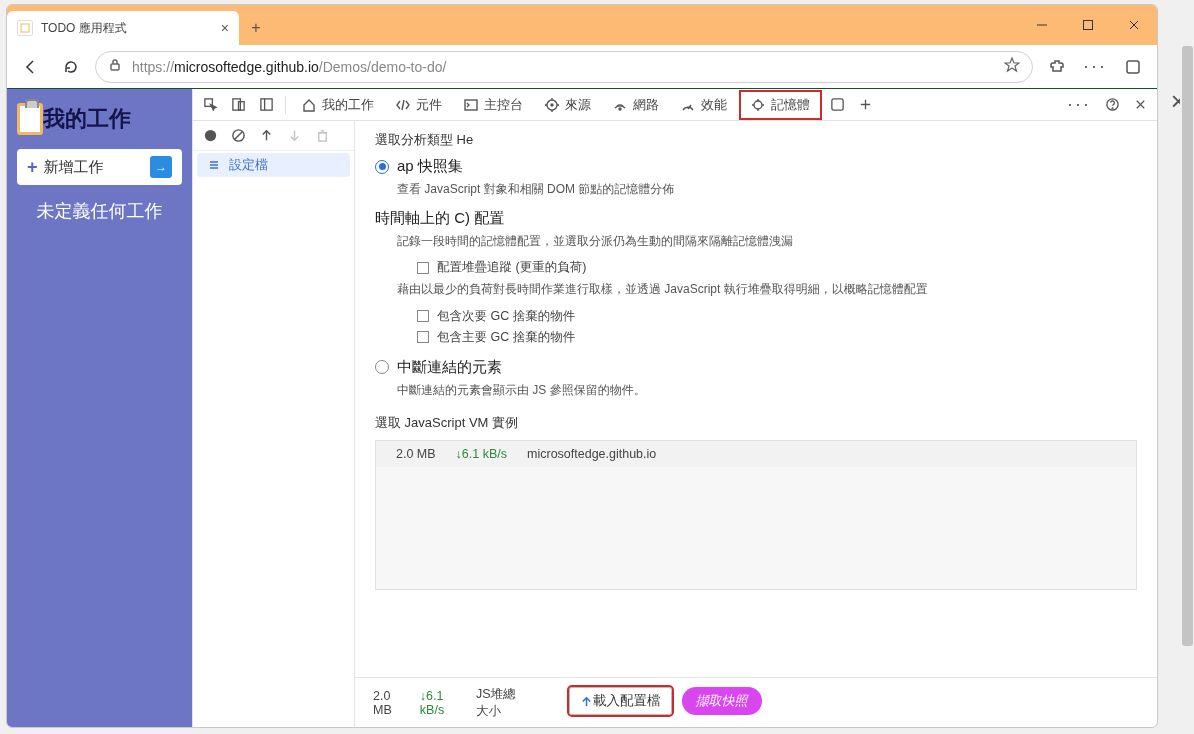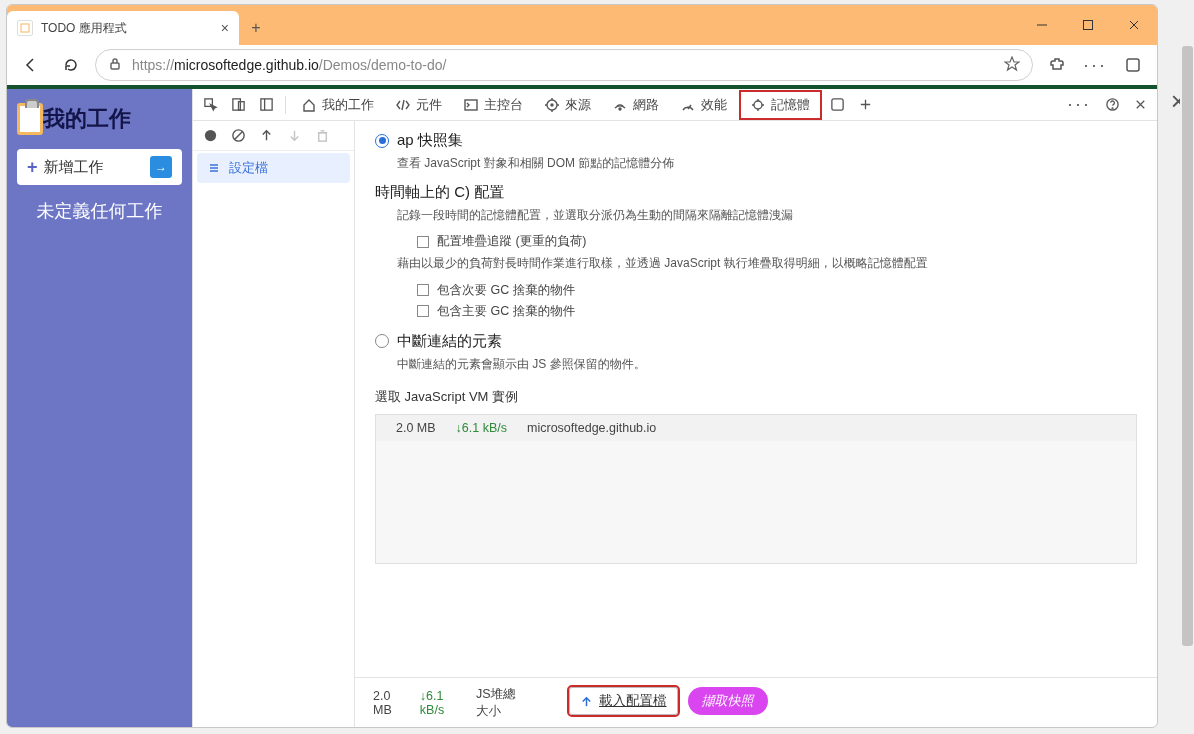--- a/index.html
+++ b/index.html
@@ -12,21 +12,21 @@
   .tab { width: 232px; margin-top: 6px; background: #fff; border-radius: 6px 6px 0 0; display: flex; align-items: center; padding: 0 10px; gap: 8px; font-size: 12px; color: #444; }
   .tab .favicon { width: 16px; height: 16px; background: #fff; border: 1px solid #ddd; border-radius: 2px; display:flex; align-items:center; justify-content:center; }
   .tab .favicon svg { width:10px; height:10px; }
   .tab .closex { margin-left: auto; color: #555; font-size: 14px; }
   .newtab { width: 34px; display:flex; align-items:center; justify-content:center; color:#555; font-size:16px; margin-top:6px;}
   .winbtns { margin-left:auto; display:flex; }
   .winbtn { width: 46px; display:flex; align-items:center; justify-content:center; color:#333; }
   .winbtn svg { width:12px; height:12px; stroke:#333; stroke-width:1; fill:none;}
 
   
-  .addrbar { height: 44px; display:flex; align-items:center; padding: 0 8px; gap: 8px; border-bottom: 4px solid #14532d;}
+  .addrbar { height: 44px; display:flex; align-items:center; padding: 0 8px; gap: 8px; border-bottom: 1px solid #14532d;}
   .navbtn { width:32px; height:32px; display:flex; align-items:center; justify-content:center; border-radius:4px; color:#333;}
   .navbtn svg { width:16px; height:16px; stroke:#333; fill:none; stroke-width:1.5;}
   .urlbox { flex:1; height:32px; border:1px solid #cfcfcf; border-radius:16px; display:flex; align-items:center; padding:0 12px; gap:10px; font-size:14px; color:#555;}
   .urlbox .lock svg { width:14px; height:14px; stroke:#666; fill:none; stroke-width:1.5;}
   .urlbox .url { color:#888; }
   .urlbox .url .dark { color:#222; }
   .urlbox .star { margin-left:auto; }
   .urlbox .star svg { width:16px; height:16px; stroke:#666; fill:none; stroke-width:1.2;}
   .righticons { display:flex; gap:4px; align-items:center;}
   .righticons .navbtn svg { stroke:#555;}
@@ -55,21 +55,21 @@
   .dttab.highlighted { border:2px solid #cc2b2b; height:30px; }
   .spacer { flex:1; }
 
   
   .mempanel { flex:1; display:flex; min-height:0;}
   .leftcol { width:162px; border-right:1px solid #e3e3e3; display:flex; flex-direction:column;}
   .toolbar-row { height:30px; display:flex; align-items:center; gap:10px; padding:0 8px; border-bottom:1px solid #eee;}
   .tb-btn { width:18px; height:18px; display:flex; align-items:center; justify-content:center;}
   .tb-btn svg { width:15px; height:15px; stroke:#555; fill:none; stroke-width:1.5;}
   .tb-btn:first-child svg circle:first-of-type { fill:#555; stroke:none;}
-  .profile-item { height:30px; display:flex; align-items:center; gap:8px; padding:0 10px; background:#e8efff; font-size:13px; color:#333; border-radius:4px; margin:2px 4px;}
+  .profile-item { height:24px; display:flex; align-items:center; gap:8px; padding:0 10px; background:#e8efff; font-size:13px; color:#333; border-radius:4px; margin:2px 4px;}
   .profile-item svg { width:14px; height:14px; stroke:#3a6fd8; fill:none; stroke-width:1.6;}
   .profile-item span.lbl { color:#3a6fd8;}
 
   .rightcol { flex:1; display:flex; flex-direction:column; min-height:0; padding:0;}
   .scrollarea { flex:1; overflow:auto; padding:4px 20px 10px 20px; font-size:13px; color:#333;}
   .section-title { font-size:13px; color:#333; margin:6px 0 8px 0;}
   .opt { margin:6px 0 6px 0;}
   .opt-row { display:flex; align-items:center; gap:8px;}
   .radio { width:14px; height:14px; border:1.5px solid #2a6fd6; border-radius:50%; display:inline-flex; align-items:center; justify-content:center; flex-shrink:0;}
   .radio.sel::after { content:""; width:7px; height:7px; background:#2a6fd6; border-radius:50%;}
@@ -79,21 +79,21 @@
   .chkrow { display:flex; align-items:center; gap:8px; margin:4px 0 4px 42px; font-size:12.5px; color:#444;}
   .chk { width:12px; height:12px; border:1px solid #888; background:#fff; flex-shrink:0;}
   .opt-head { font-size:15px; color:#222; margin:10px 0 4px 0;}
 
   .vm-table { border:1px solid #e0e0e0; background:#f7f7f7; height:150px; margin-top:6px; overflow:hidden;}
   .vm-row { display:flex; gap:20px; padding:6px 20px; font-size:12.5px; color:#444; background:#f2f2f2;}
   .vm-row .kb { color:#2f8a3a;}
 
   .footer { height:50px; border-top:1px solid #e3e3e3; display:flex; align-items:center; padding:0 18px; gap:16px; font-size:12.5px; color:#444;}
   .footer .kb { color:#2f8a3a;}
-  .btn-outline { display:flex; align-items:center; gap:6px; padding:4px 10px; border:1px solid #bbb; border-radius:3px; font-size:13.5px; color:#333;text-decoration:underline;}
+  .btn-outline { display:flex; align-items:center; padding:4px 10px; border:1px solid #bbb; border-radius:3px; font-size:13.5px; color:#333;}
   .btn-outline.highlighted { outline:2px solid #cc2b2b; outline-offset:0;}
   .btn-outline svg { width:13px; height:13px; stroke:#2a6fd6; fill:none; stroke-width:1.6;}
   .btn-blue { background:#d946ef; color:#fff; padding:5px 14px; border-radius:14px; font-size:13px;font-style:italic;}
 
   
   .host-close { position:absolute; right:8px; top:86px; font-size:26px; color:#555;}
 
   
   .outer-scroll { position:absolute; right:0; top:0; width:14px; height:734px; background:#f0f0f0;}
   .outer-thumb { position:absolute; right:1px; top:46px; width:11px; height:600px; background:#c4c4c4; border-radius:3px;}
@@ -334,20 +334,21 @@
                 <line x1="3" y1="4" x2="11" y2="4"></line>
                 <line x1="3" y1="7" x2="11" y2="7"></line>
                 <line x1="3" y1="10" x2="11" y2="10"></line>
               </svg>
             <span class="lbl">設定檔</span>
           </div>
         </div>
 
         <div class="rightcol">
           <div class="scrollarea">
+            <div class="section-title">選取分析類型 He</div>
 
             <div class="opt">
               <div class="opt-row">
                 <span class="radio sel"></span>
                 <span class="opt-label">ap 快照集</span>
               </div>
               <div class="opt-desc">查看 JavaScript 對象和相關 DOM 節點的記憶體分佈</div>
             </div>
 
             <div class="opt-head">時間軸上的 C) 配置</div>

